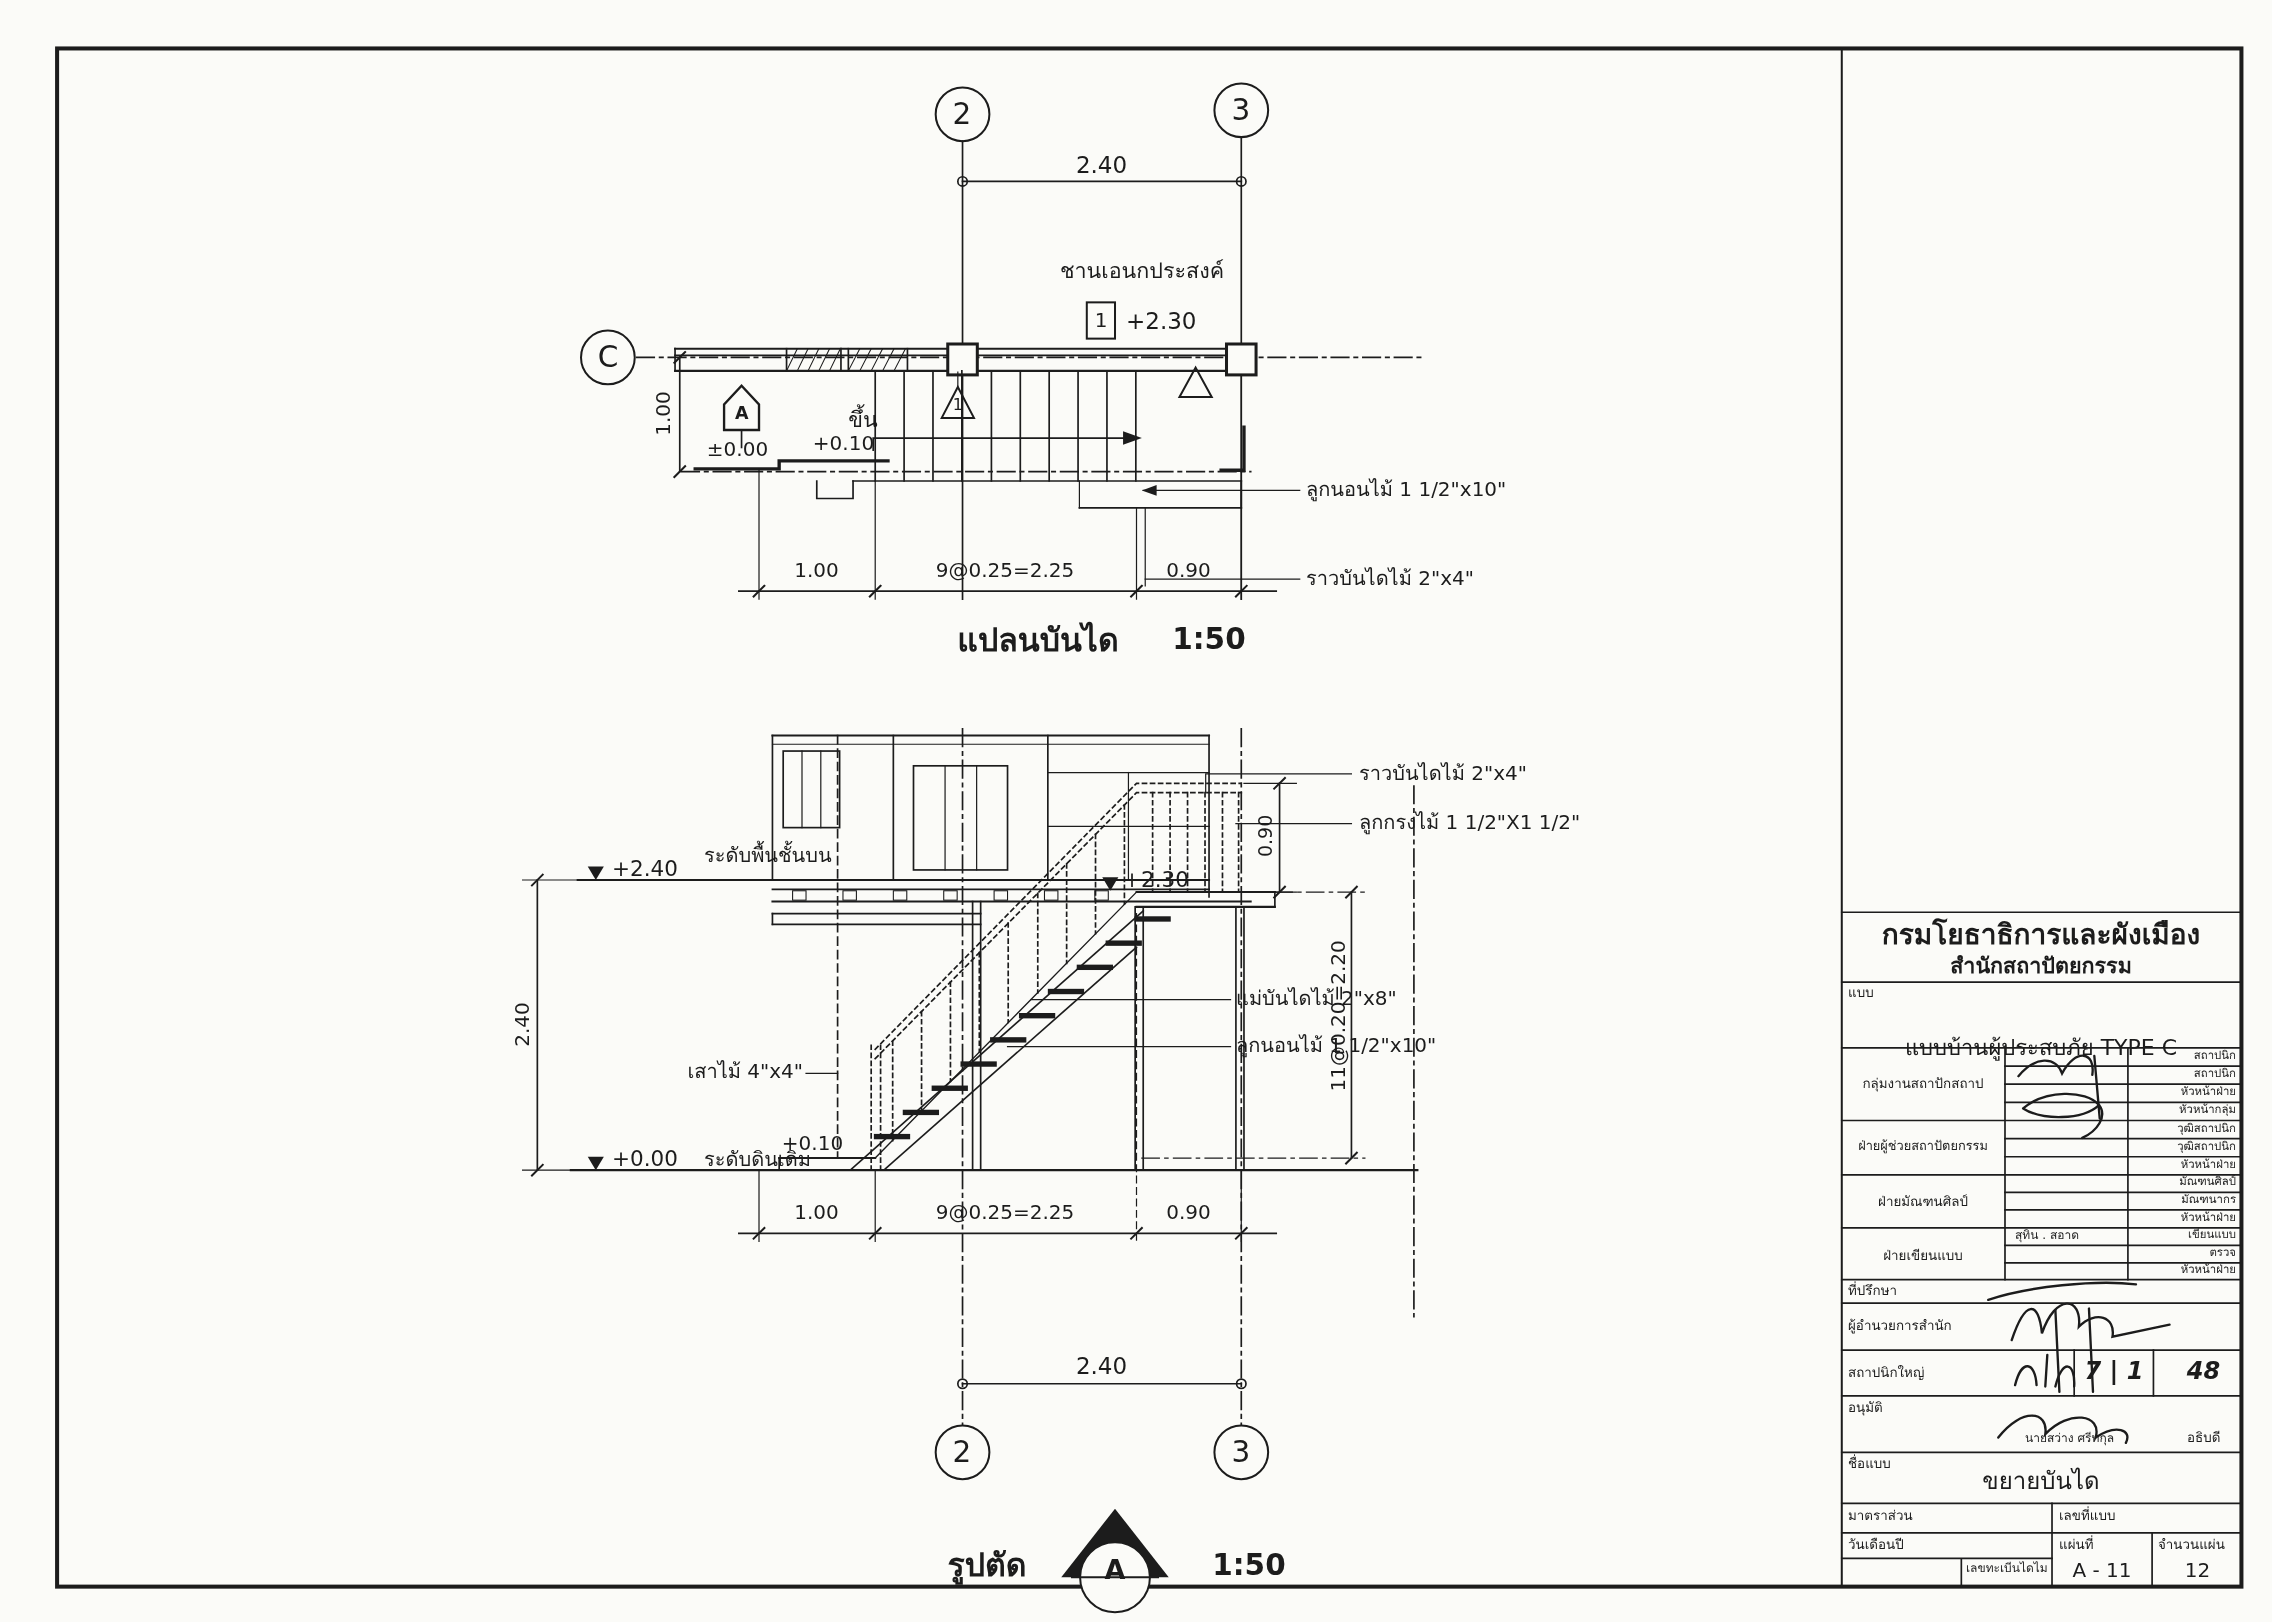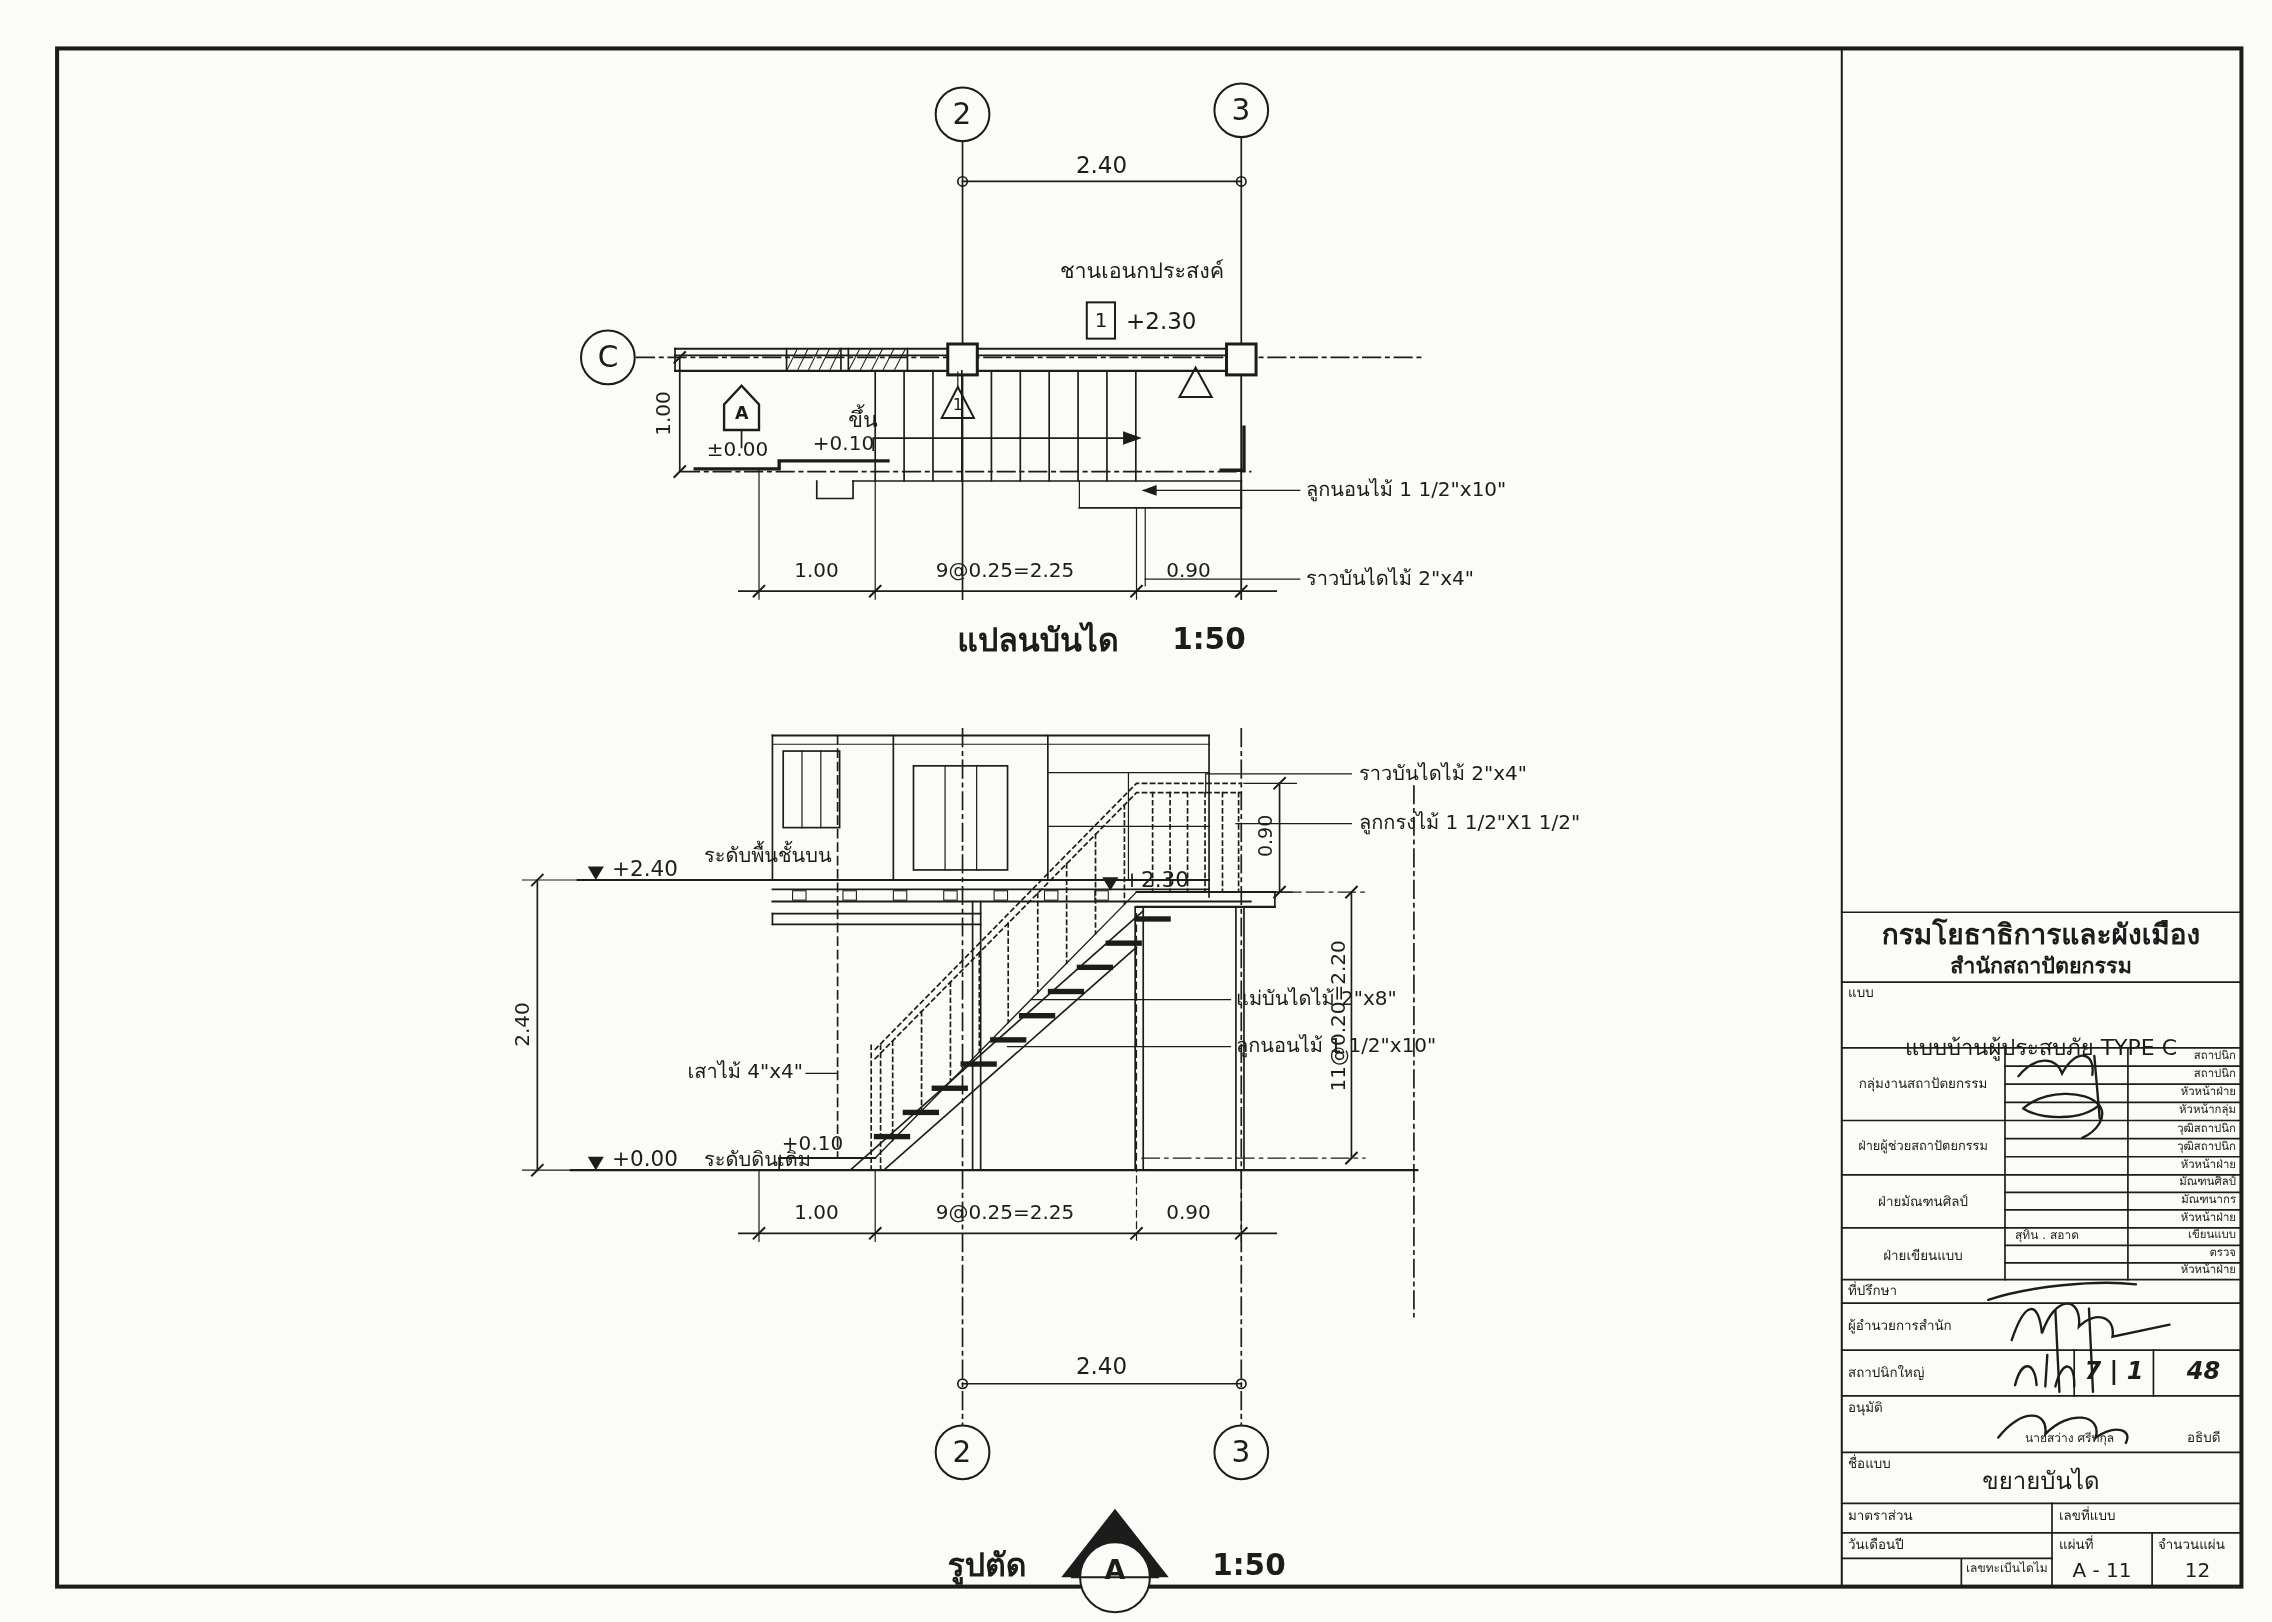--- a/index.html
+++ b/index.html
@@ -288,21 +288,21 @@
 <div class="lbl c" style="left:1221px;top:1436px;width:40px;font-size:29.5px;">3</div>
 <div class="lbl c bold" style="left:913px;top:1547px;width:148px;font-size:32px;">รูปตัด</div>
 <div class="lbl c bold" style="left:1095px;top:1554px;width:40px;font-size:27px;">A</div>
 <div class="lbl c bold" style="left:1202px;top:1549px;width:94px;font-size:29.5px;">1:50</div>
 
 <div class="lbl c bold" style="left:1848px;top:919px;width:386px;font-size:28px;">กรมโยธาธิการและผังเมือง</div>
 <div class="lbl c bold" style="left:1848px;top:954px;width:386px;font-size:21.5px;">สำนักสถาปัตยกรรม</div>
 <div class="lbl" style="left:1848px;top:985px;font-size:13.4px;">แบบ</div>
 <div class="lbl c" style="left:1848px;top:1035px;width:386px;font-size:22px;">แบบบ้านผู้ประสบภัย TYPE C</div>
 
-<div class="lbl c" style="left:1844px;top:1076px;width:158px;font-size:13.4px;">กลุ่มงานสถาปัตยกรรม</div>
+<div class="lbl c" style="left:1844px;top:1076px;width:158px;font-size:13.4px;">กลุ่มงานสถาปักสถาป</div>
 <div class="lbl r" style="left:2130px;top:1049px;width:106px;font-size:11.4px;">สถาปนิก</div>
 <div class="lbl r" style="left:2130px;top:1067px;width:106px;font-size:11.4px;">สถาปนิก</div>
 <div class="lbl r" style="left:2130px;top:1085px;width:106px;font-size:11.4px;">หัวหน้าฝ่าย</div>
 <div class="lbl r" style="left:2130px;top:1103px;width:106px;font-size:11.4px;">หัวหน้ากลุ่ม</div>
 
 <div class="lbl c" style="left:1844px;top:1139px;width:158px;font-size:12.8px;">ฝ่ายผู้ช่วยสถาปัตยกรรม</div>
 <div class="lbl r" style="left:2130px;top:1122px;width:106px;font-size:11.4px;">วุฒิสถาปนิก</div>
 <div class="lbl r" style="left:2130px;top:1140px;width:106px;font-size:11.4px;">วุฒิสถาปนิก</div>
 <div class="lbl r" style="left:2130px;top:1158px;width:106px;font-size:11.4px;">หัวหน้าฝ่าย</div>
 

